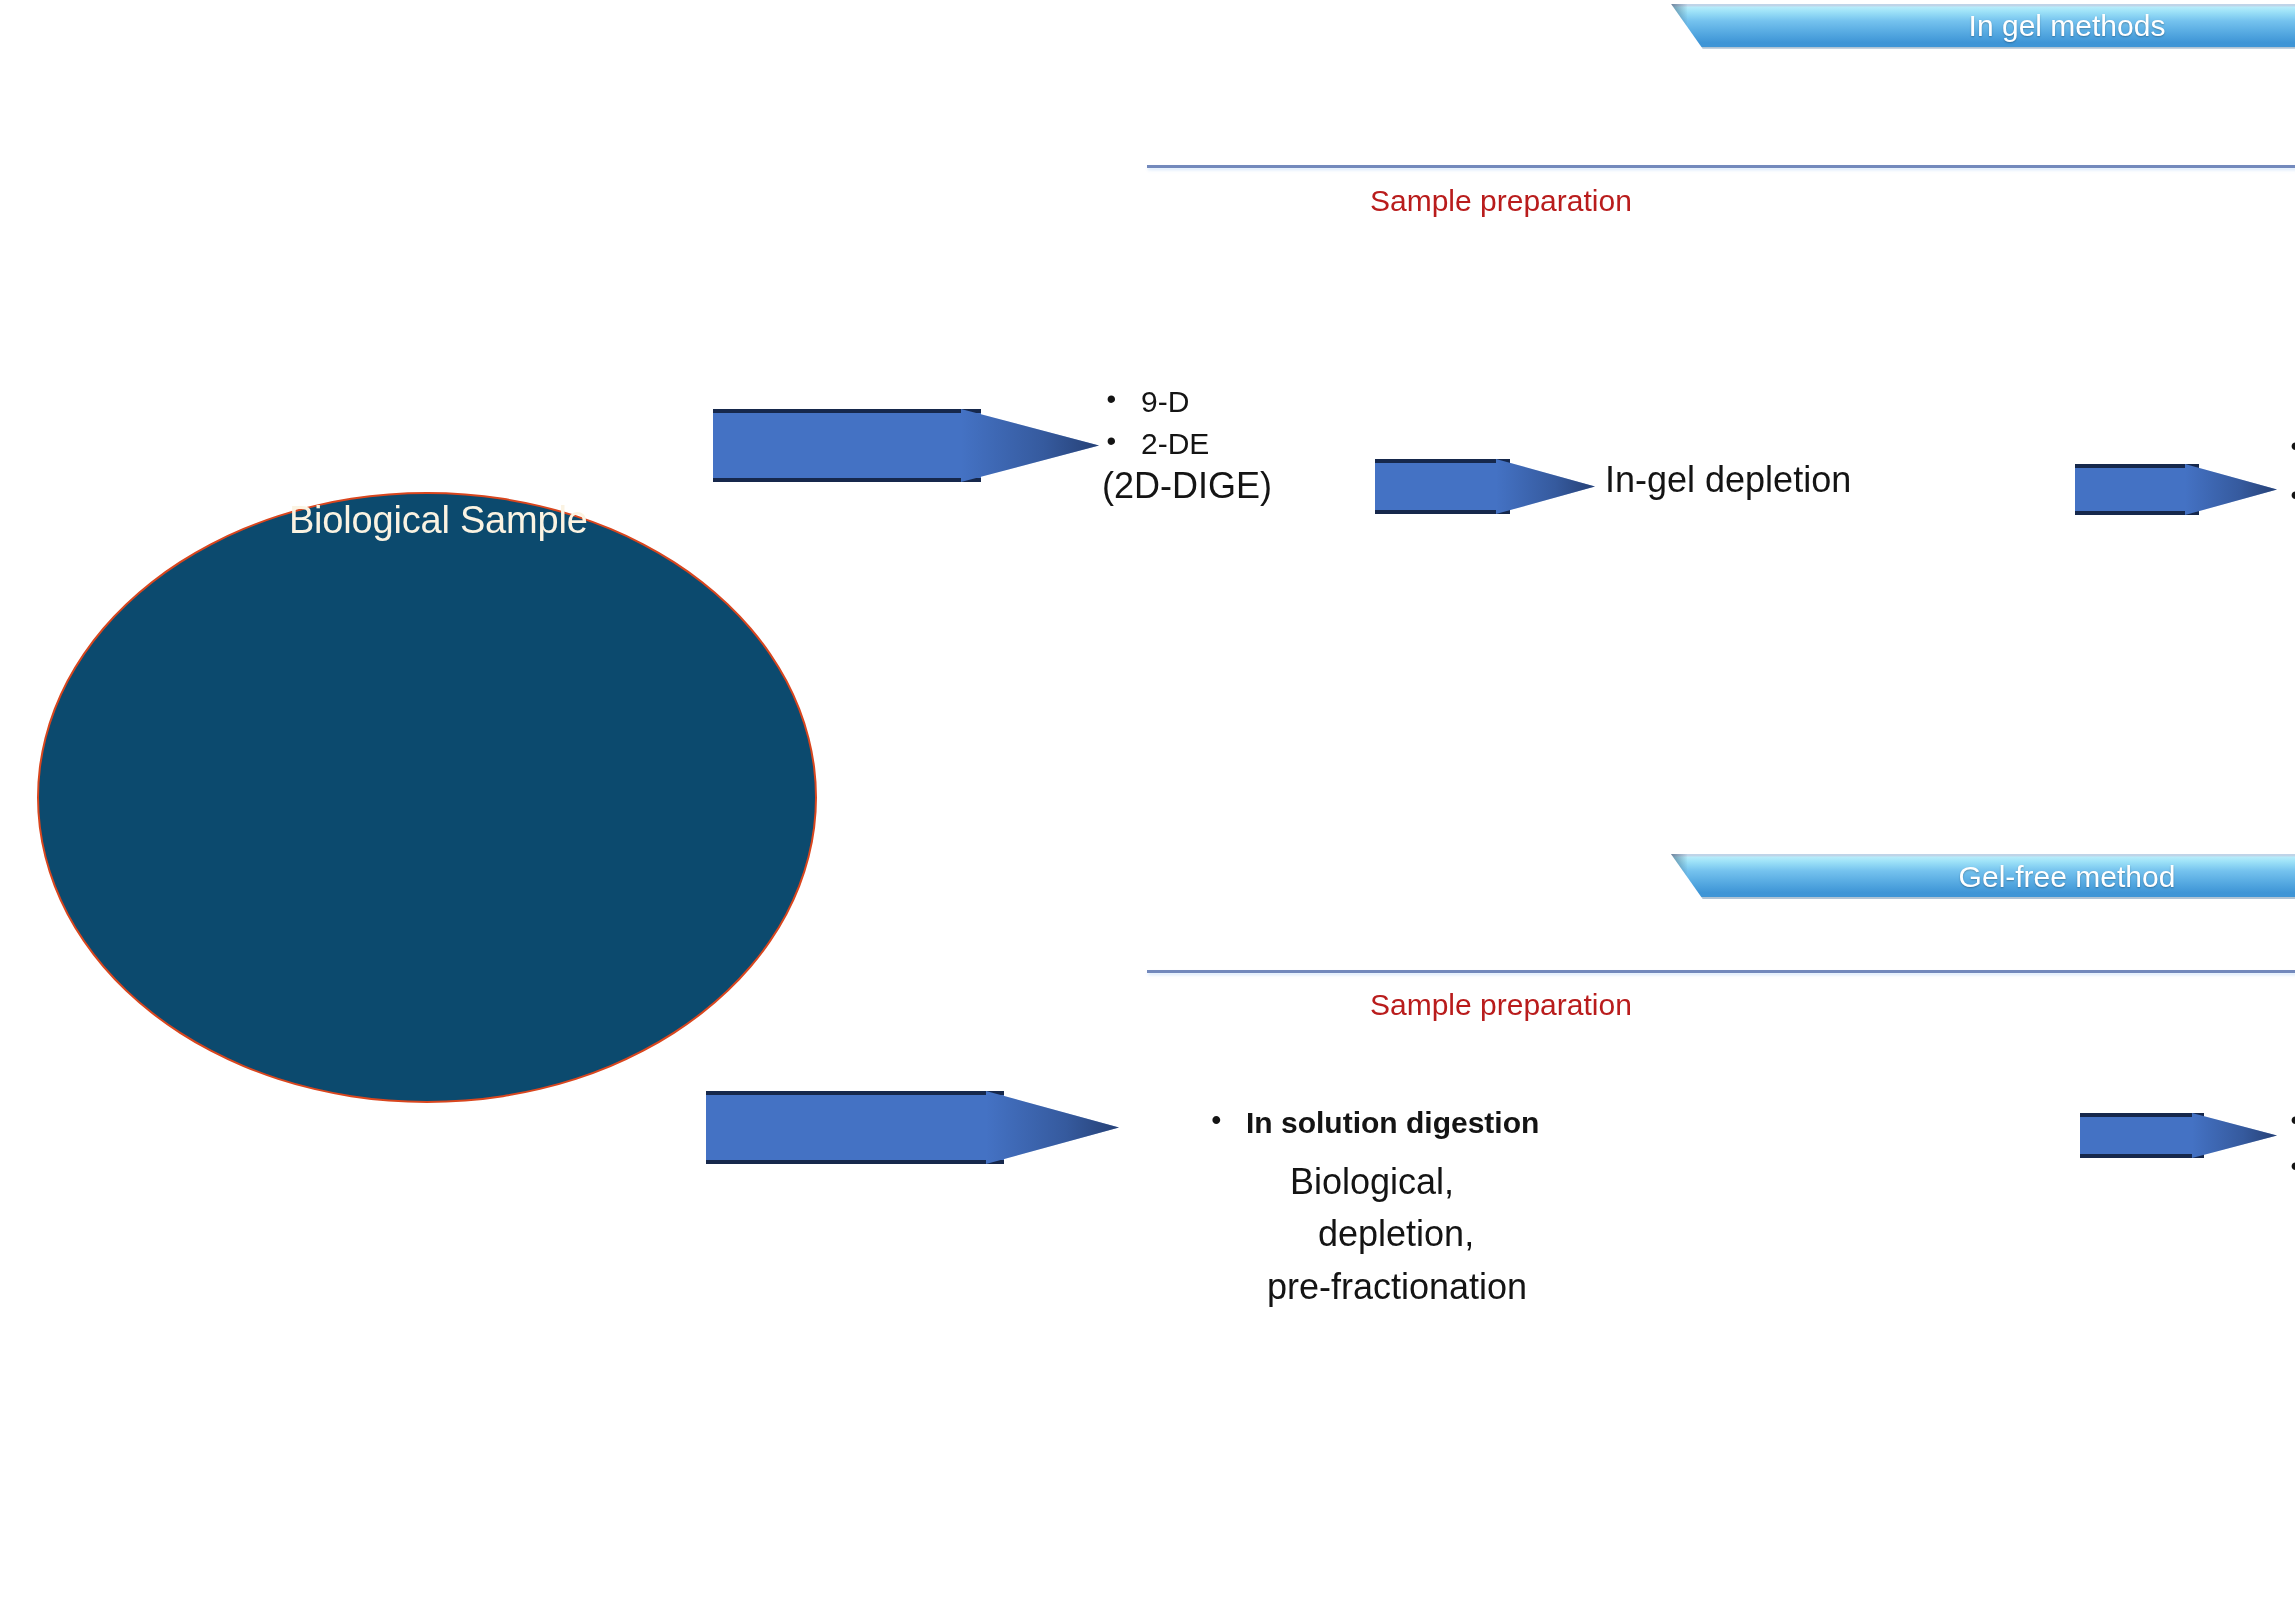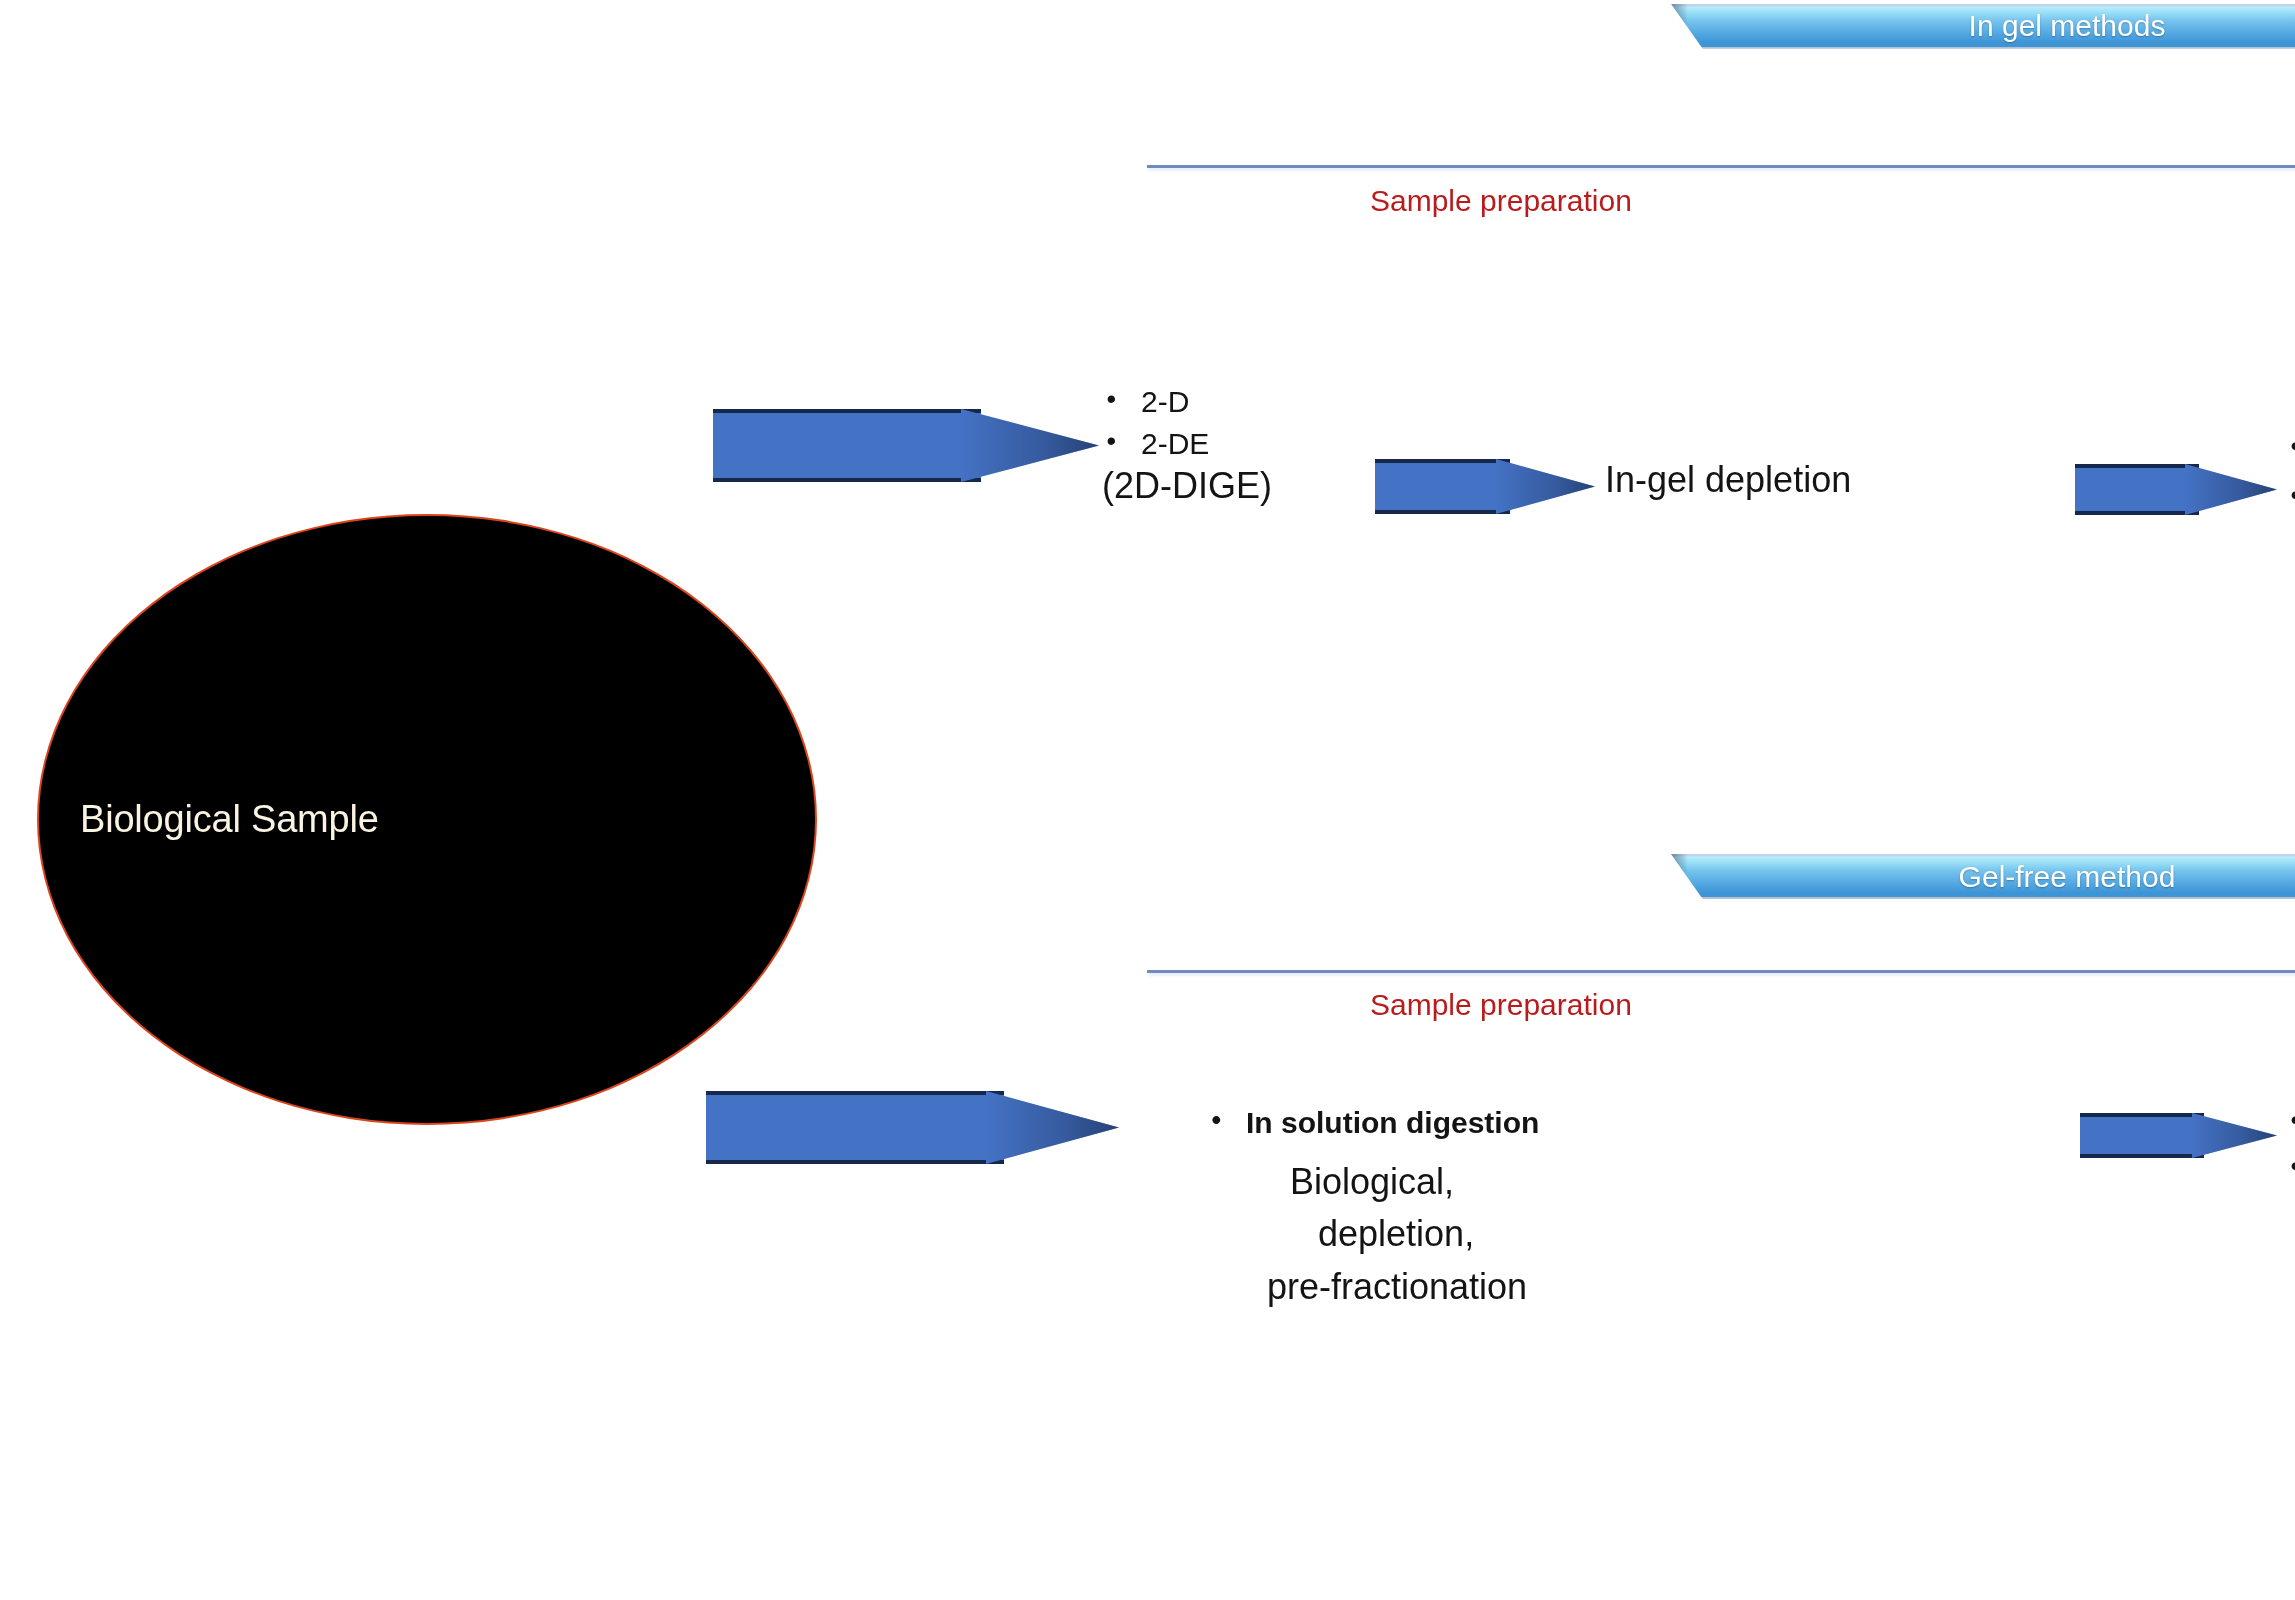--- a/index.html
+++ b/index.html
@@ -9,26 +9,26 @@
     position:relative;
     width:3673px;
     height:1600px;
     background:#ffffff;
     overflow:hidden;
   }
   .abs{position:absolute;}
 
   
   .ellipse{
-    left:37px; top:514px; width:780px; height:611px;
+    left:37px; top:492px; width:780px; height:611px;
     border-radius:50%;
-    background:#000000;
+    background:#0c4a6e;
     border:2.3px solid #D9461E;
     box-sizing:border-box;
-    display:flex; flex-direction:column;
+    display:flex; flex-direction:row;
     align-items:flex-start; justify-content:center;
     padding-left:41px; padding-right:18.4px;
   }
   .ellipse .line{
     color:#FBF3E2;
     font-size:38px;
     letter-spacing:-0.2px;
     line-height:1.42;
     white-space:nowrap;
   }
@@ -137,21 +137,21 @@
     <div class="line">Biological Sample</div>
   </div>
 
   <div class="arrow" style="left:713px; top:409px; width:386px; height:73px;">
     <div class="shaft" style="right:118px;"></div>
     <div class="head" style="width:138px;"></div>
     <div class="headshade" style="width:138px;"></div>
   </div>
 
   <ul class="abs blist" style="left:1102px; top:385px;">
-    <li>2-D</li>
+    <li>9-D</li>
     <li style="margin-top:8px;">2-DE</li>
   </ul>
   <div class="abs plain" style="left:1102px; top:465px;">(2D-DIGE)</div>
 
   <div class="arrow" style="left:1375px; top:459px; width:220px; height:55px;">
     <div class="shaft" style="right:85px;"></div>
     <div class="head" style="width:99px;"></div>
     <div class="headshade" style="width:99px;"></div>
   </div>
 

